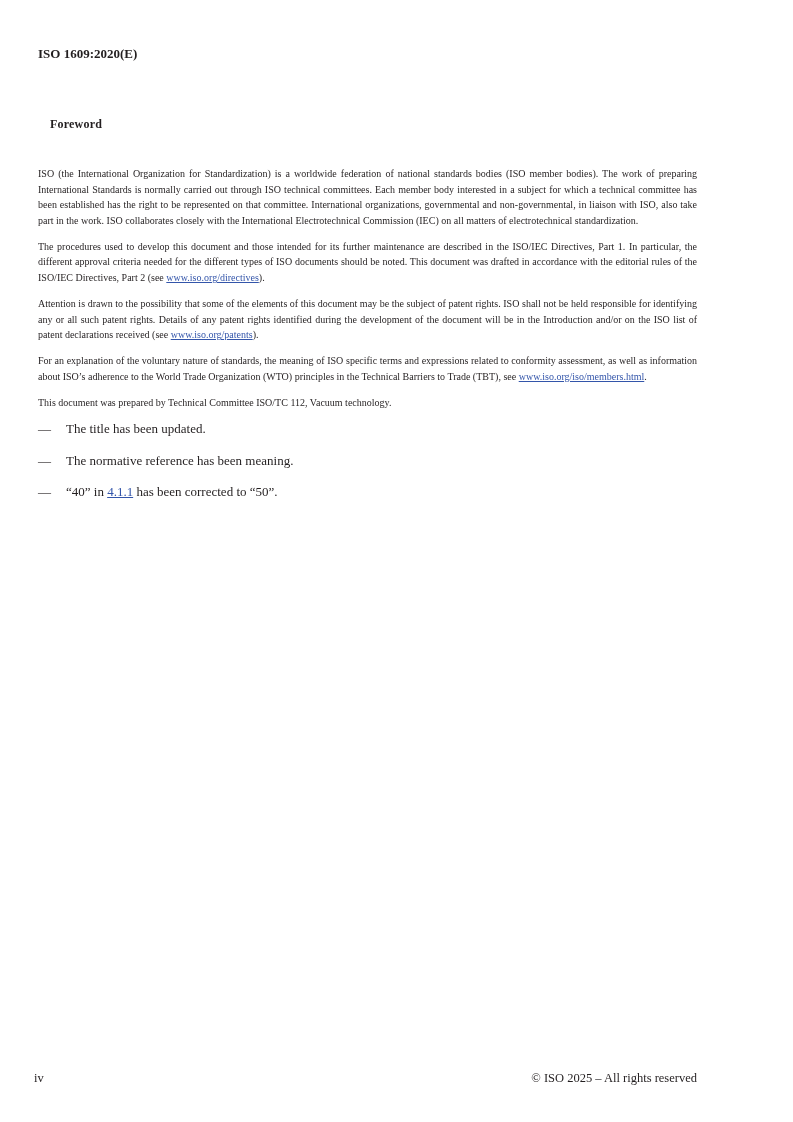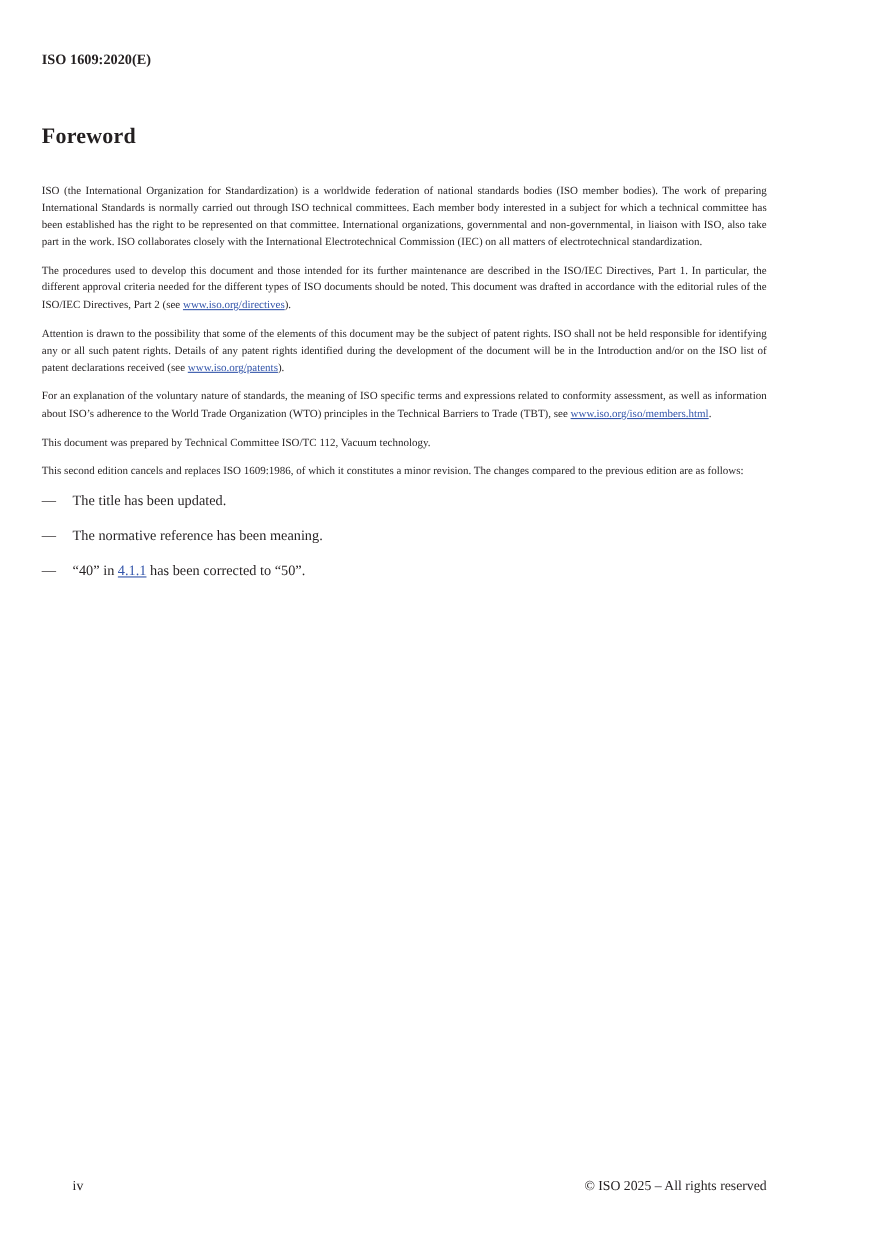--- a/index.html
+++ b/index.html
@@ -21,24 +21,24 @@
     box-sizing: border-box;
     padding: 46px 96px 0 38px;
     overflow: hidden;
   }
   .running-header {
     font-size: 13px;
     font-weight: bold;
     line-height: 16px;
   }
   h1.section-title {
-    font-size: 20px;
+    font-size: 12px;
     line-height: 24px;
     font-weight: bold;
-    margin: 50px 0 30px 0;
+    margin: 50px 0 30px 12px;
     letter-spacing: 0.2px;
   }
   p.para {
     font-size: 10px;
     line-height: 15.6px;
     margin: 0 0 10.5px 0;
     text-align: justify;
   }
   a.link {
     color: var(--link-color, #3355aa);
@@ -58,21 +58,21 @@
   }
   .list-item .dash {
     width: 28px;
     flex-shrink: 0;
   }
   .list-item .li-text {
     flex: 1;
   }
   .page-footer {
     position: absolute;
-    left: 66px;
+    left: 34px;
     right: 96px;
     bottom: 36px;
     display: flex;
     justify-content: space-between;
     align-items: baseline;
     font-size: 12.5px;
     line-height: 16px;
   }
 </style>
 </head>
@@ -90,21 +90,20 @@
 
   <p class="para"><span>The procedures used to develop this document and those intended for its further maintenance are described in the ISO/IEC Directives, Part 1. In particular, the different approval criteria needed for the different types of ISO documents should be noted. This document was drafted in accordance with the editorial rules of the ISO/IEC Directives, Part 2 (see </span><a class="link">www.iso.org/directives</a><span>).</span></p>
 
   <p class="para"><span>Attention is drawn to the possibility that some of the elements of this document may be the subject of patent rights. ISO shall not be held responsible for identifying any or all such patent rights. Details of any patent rights identified during the development of the document will be in the Introduction and/or on the ISO list of patent declarations received (see </span><a class="link">www.iso.org/patents</a><span>).</span></p>
 
 
   <p class="para"><span>For an explanation of the voluntary nature of standards, the meaning of ISO specific terms and expressions related to conformity assessment, as well as information about ISO’s adherence to the World Trade Organization (WTO) principles in the Technical Barriers to Trade (TBT), see </span><a class="link">www.iso.org/iso/members.html</a><span>.</span></p>
 
   <p class="para"><span>This document was prepared by Technical Committee ISO/TC 112, </span><span class="italic">Vacuum technology</span><span>.</span></p>
 
-  <p class="para">This second edition cancels and replaces ISO 1609:1986, of which it constitutes a minor revision. The changes compared to the previous edition are as follows:</p>
 
   <div class="dash-list">
     <div class="list-item">
       <span class="dash">—</span>
       <span class="li-text">The title has been updated.</span>
     </div>
     <div class="list-item">
       <span class="dash">—</span>
       <span class="li-text">The normative reference has been meaning.</span>
     </div>

